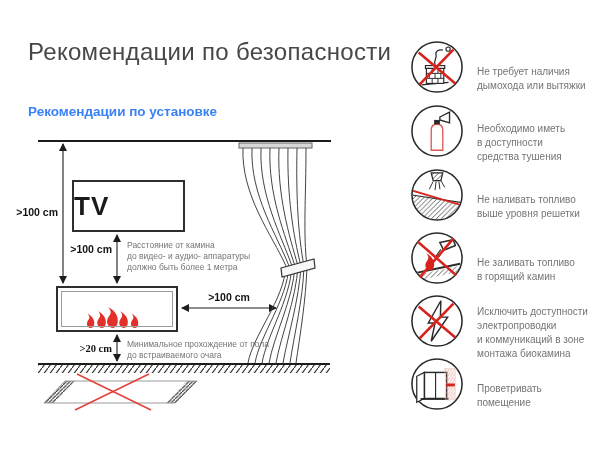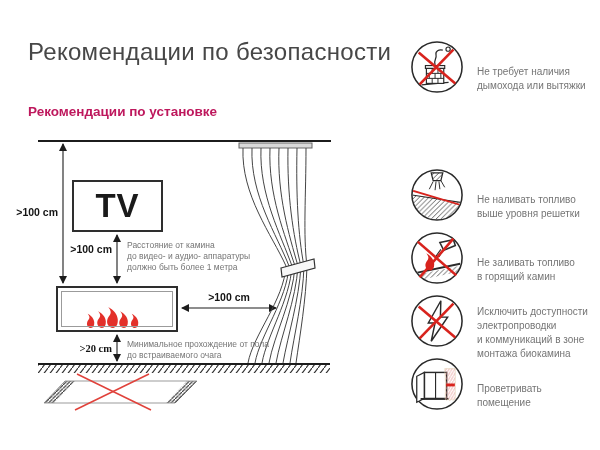--- a/index.html
+++ b/index.html
@@ -1,23 +1,23 @@
 <!DOCTYPE html>
 <html><head>
 <meta charset="utf-8">
 <style>
   html,body{margin:0;padding:0;background:#fff;}
   .stage{position:relative;width:600px;height:450px;background:#fff;overflow:hidden;
          font-family:"Liberation Sans", sans-serif;padding-left:25px;}
   .title{position:absolute;left:28px;top:38px;font-size:24px;color:#474747;font-weight:400;letter-spacing:.3px;}
-  .subtitle{position:absolute;left:28px;top:104px;font-size:13.5px;font-weight:700;color:#be185d;}
+  .subtitle{position:absolute;left:28px;top:104px;font-size:13.5px;font-weight:700;color:#3b82f6;}
   .diagram-svg{position:absolute;left:0;top:0;width:600px;height:450px;}
-  .tv-box{position:absolute;left:72px;top:180px;width:91px;height:52px;border:2px solid #2e2e2e;
-          background:#fff;display:flex;align-items:center;justify-content:center;
-          font-size:33px;font-weight:600;color:#1a1a1a;letter-spacing:1px;box-sizing:border-box;}
+  .tv-box{position:absolute;left:72px;top:180px;width:113px;height:52px;border:2px solid #2e2e2e;
+          background:#fff;display:flex;align-items:center;
+          font-size:26px;font-weight:600;color:#1a1a1a;letter-spacing:1px;box-sizing:border-box;}
   .fireplace{position:absolute;left:56px;top:286px;width:122px;height:46px;border:2px solid #2e2e2e;box-sizing:border-box;}
   .fireplace-inner{position:absolute;left:3px;top:3px;right:3px;bottom:3px;border:1px solid #9b9b9b;}
   .dim{position:absolute;font-size:10.5px;font-weight:700;color:#141414;white-space:nowrap;}
   .dim-right{text-align:right;}
   .dim-center{text-align:center;}
   .note{position:absolute;font-size:8.5px;color:#757575;line-height:1.3;white-space:pre-line;}
   .safety-row{position:absolute;left:410px;width:188px;height:54px;display:flex;align-items:center;gap:13px;}
   .safety-icon{flex:0 0 54px;width:54px;height:54px;}
   .safety-label{font-size:10px;color:#757575;line-height:1.38;white-space:pre-line;margin-top:24px;}
 </style>
@@ -128,20 +128,31 @@
       <circle cx="39.5" cy="9.5" r="2.2" fill="#fff" stroke="#2a2a2a" stroke-width="1.2"></circle>
       <g stroke="#d8231d" stroke-width="2.7">
         <line x1="9" y1="13" x2="47" y2="45"></line>
         <line x1="45" y1="10" x2="10" y2="46"></line>
       </g>
     </svg>
     <div class="safety-label">Не требует наличия
 дымохода или вытяжки</div>
   </div>
 
+  <div class="safety-row" style="top:104px;">
+    <svg class="safety-icon" viewBox="0 0 56 56">
+      <circle cx="28" cy="28" r="26" fill="#fff" stroke="#2a2a2a" stroke-width="1.6"></circle>
+      <path d="M22,48 L22,27 Q22,21 28,21 Q34,21 34,27 L34,48 Z" fill="#fff" stroke="#dd5a55" stroke-width="1.4"></path>
+      <rect x="25" y="16.5" width="6" height="4.5" fill="#2a2a2a"></rect>
+      <polygon points="31,13.5 41,8.5 41,19.5 31,16.5" fill="#fff" stroke="#2a2a2a" stroke-width="1.4"></polygon>
+    </svg>
+    <div class="safety-label">Необходимо иметь
+в доступности
+средства тушения</div>
+  </div>
 
   <div class="safety-row" style="top:231px;">
     <svg class="safety-icon" viewBox="0 0 56 56">
       <defs>
           <clipPath id="c4">
             <circle cx="28" cy="28" r="25.2"></circle>
           </clipPath>
         </defs>
       <circle cx="28" cy="28" r="26" fill="#fff" stroke="#2a2a2a" stroke-width="1.6"></circle>
       <g clip-path="url(#c4)">

